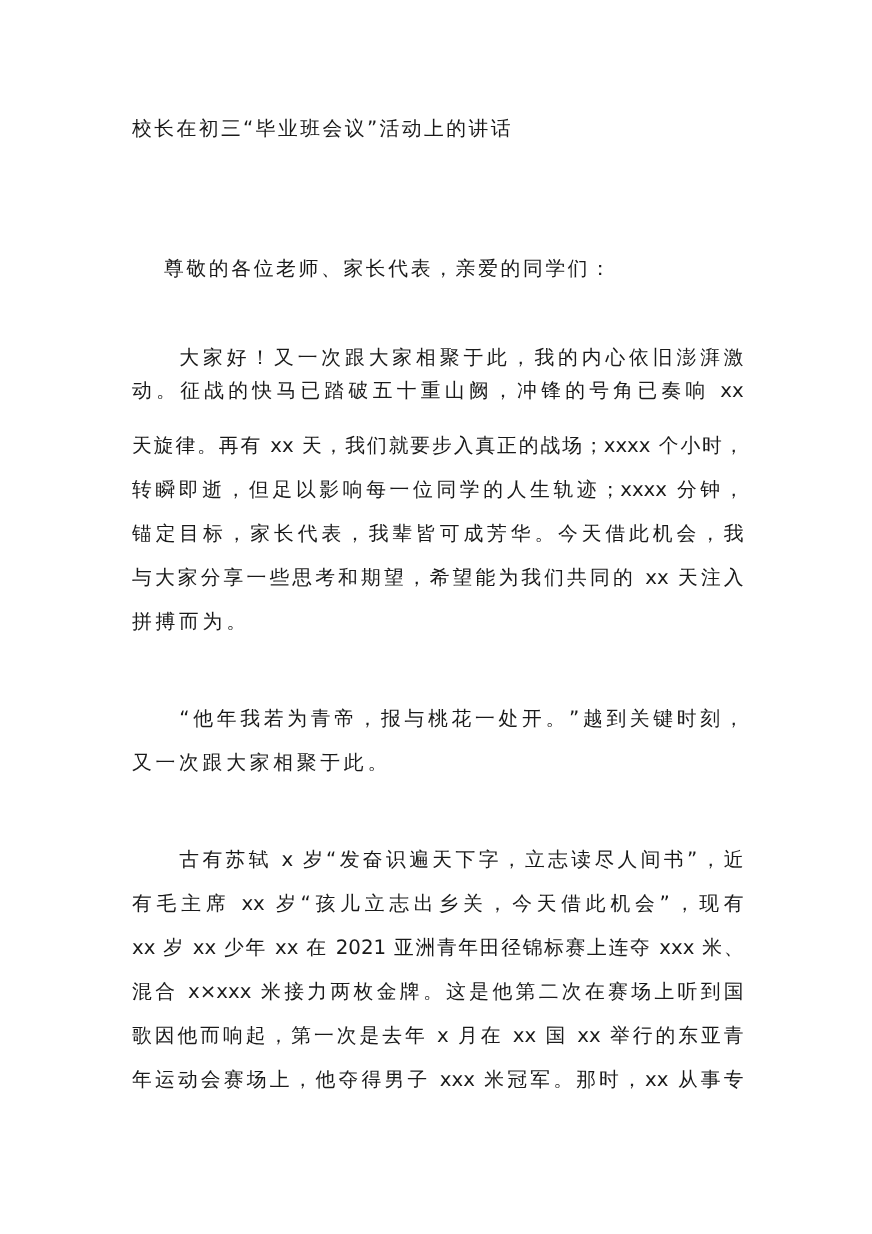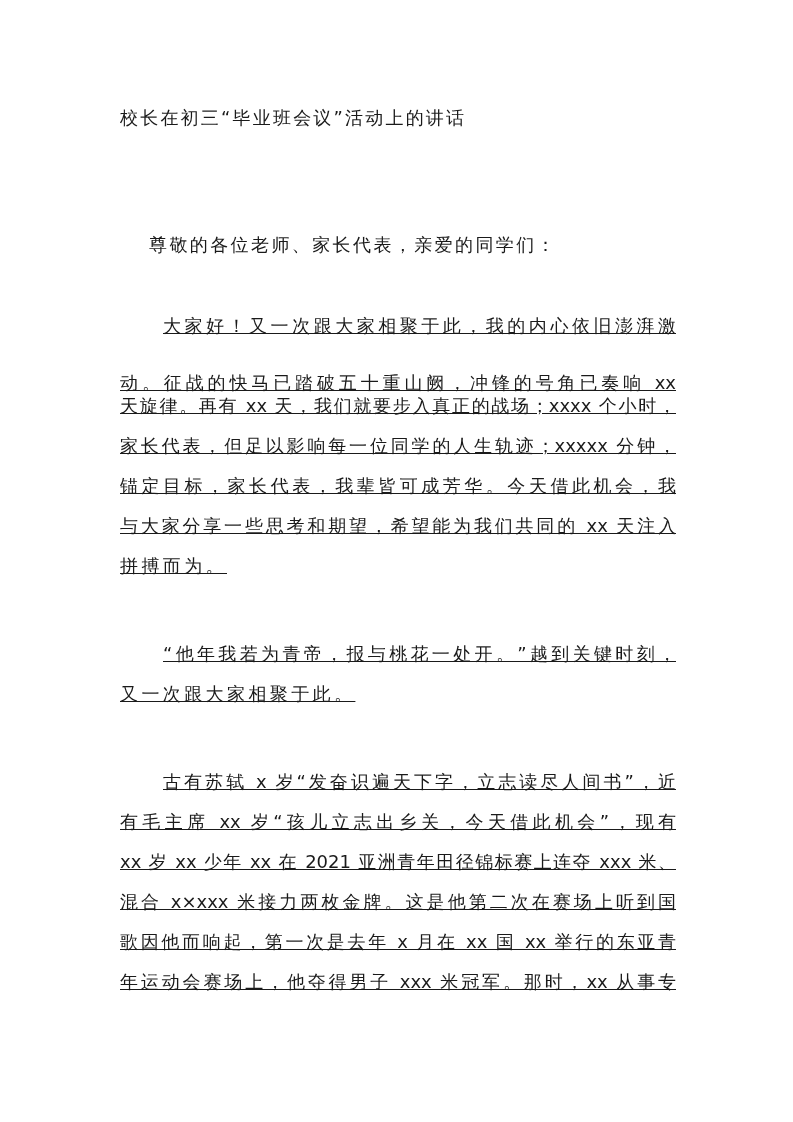--- a/index.html
+++ b/index.html
@@ -1,37 +1,37 @@
 <!DOCTYPE html>
 <html><head>
 <meta charset="utf-8">
 <style>
   html, body { margin: 0; padding: 0; background: #ffffff; }
   body { width: 793px; height: 1122px; position: relative; overflow: hidden;
          font-family: "DejaVu Sans", "Liberation Sans", sans-serif; color: #1a1a1a; }
   .page { position: absolute; left: 0; top: 0; width: 793px; height: 838px; background: #fff; }
   .title { position: absolute; left: 120px; top: 103px; font-size: 18px; letter-spacing: 2.2px; line-height: 30px; white-space: nowrap; }
   .line { position: absolute; left: 120px; width: 556px; font-size: 18px; line-height: 30px;
-          white-space: nowrap; text-align: justify; text-align-last: justify; text-decoration: underline; }
+          white-space: nowrap; text-align: justify; text-align-last: justify; }
   .line.last { text-align-last: left; letter-spacing: 3.4px; }
   .line.indent { left: 163px; width: 513px; }
   .salutation { position: absolute; left: 120px; top: 230px; font-size: 18px; letter-spacing: 2.4px; line-height: 30px; white-space: nowrap; margin-left: 29px; }
 </style>
 </head>
 <body>
 
 <div class="page">
   <div class="title">校长在初三“毕业班会议”活动上的讲话</div>
   <div class="salutation">尊敬的各位老师、家长代表，亲爱的同学们：</div>
 
   <div>
     <div class="line indent" style="top:311px">大家好！又一次跟大家相聚于此，我的内心依旧澎湃激</div>
-    <div class="line" style="top:368px">动。征战的快马已踏破五十重山阙，冲锋的号角已奏响 xx</div>
+    <div class="line" style="top:341px">动。征战的快马已踏破五十重山阙，冲锋的号角已奏响 xx</div>
     <div class="line" style="top:391px">天旋律。再有 xx 天，我们就要步入真正的战场；xxxx 个小时，</div>
-    <div class="line" style="top:431px">家长代表，但足以影响每一位同学的人生轨迹；xxxxx 分钟，</div>
+    <div class="line" style="top:431px">转瞬即逝，但足以影响每一位同学的人生轨迹；xxxx 分钟，</div>
     <div class="line" style="top:471px">锚定目标，家长代表，我辈皆可成芳华。今天借此机会，我</div>
     <div class="line" style="top:511px">与大家分享一些思考和期望，希望能为我们共同的 xx 天注入</div>
     <div class="line last" style="top:551px">拼搏而为。</div>
   </div>
 
   <div>
     <div class="line indent" style="top:639px">“他年我若为青帝，报与桃花一处开。”越到关键时刻，</div>
     <div class="line last" style="top:679px">又一次跟大家相聚于此。</div>
   </div>
 

